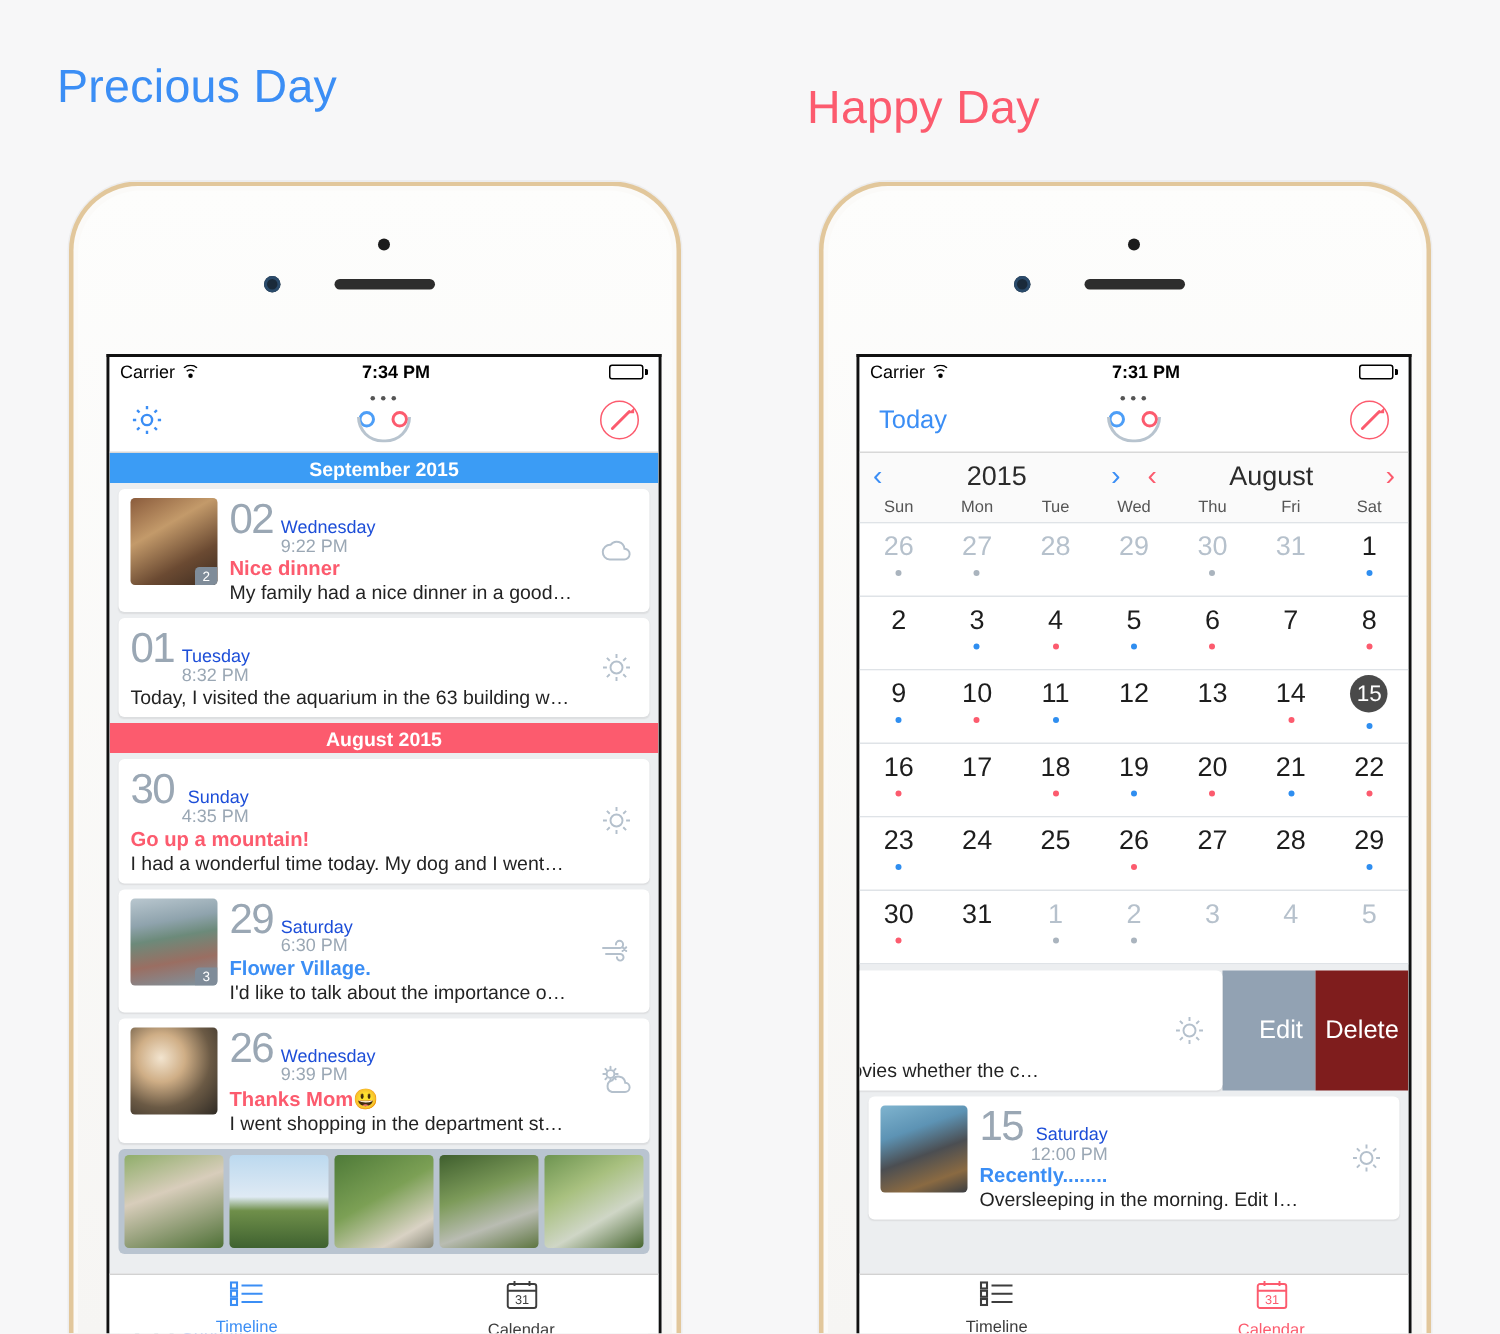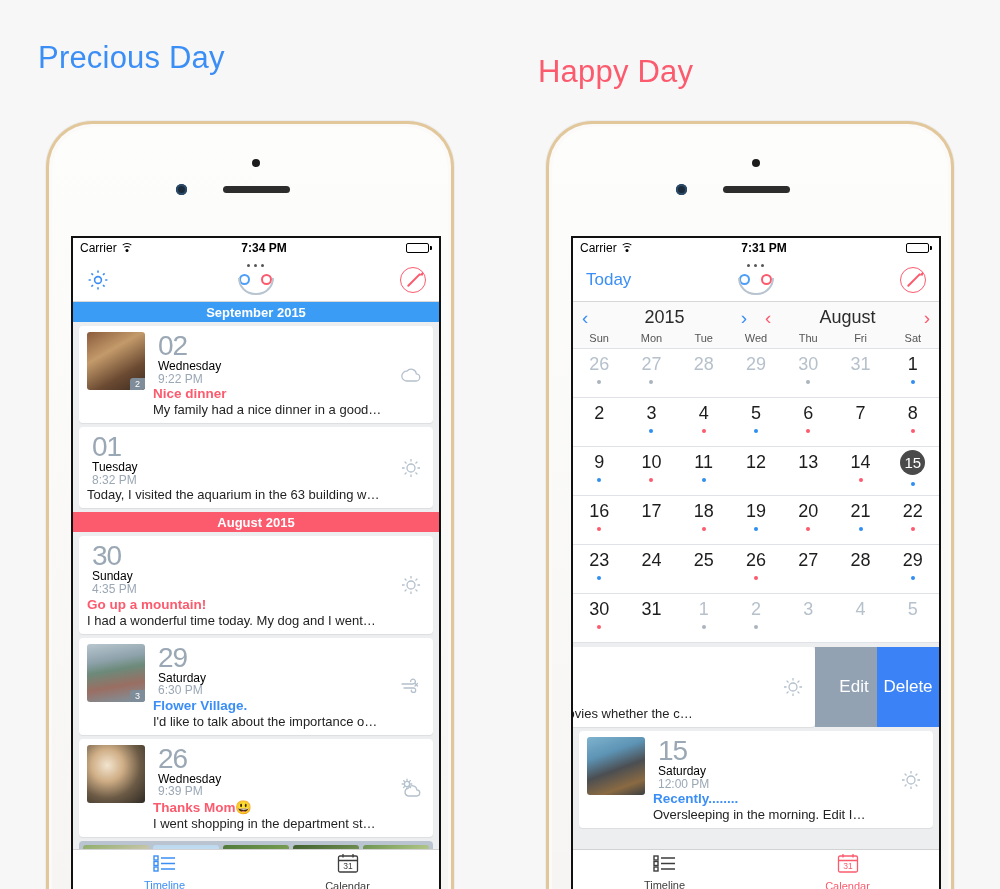--- a/index.html
+++ b/index.html
@@ -123,24 +123,24 @@
   .entry {
     background:#fff; margin:4px 6px; border-radius:4px;
     box-shadow:0 1px 1px rgba(0,0,0,.07);
     display:flex; padding:6px 8px; position:relative; min-height:64px;
   }
   .thumb { width:58px; height:58px; border-radius:3px; flex:none; margin-right:8px;
            position:relative; overflow:hidden; background:#cfd4d8; }
   .thumb .badge { position:absolute; right:0; bottom:0; background:#7f8c99; color:#fff;
                   font-size:9px; padding:1px 5px; border-radius:3px 0 0 0; }
   .ebody { flex:1; min-width:0; }
-  .eline1 { display:flex; align-items:baseline;flex-direction:column; }
+  .eline1 { display:flex; align-items:baseline; }
   .eday { font-size:28px; color:#9aa7b4; line-height:1; font-weight:300; letter-spacing:-1px; }
   .emeta { margin-left:5px; line-height:1.05; }
-  .edow { font-size:12px; color:#000000; display:block; }
+  .edow { font-size:12px; color:#1d4ed8; display:block;text-align:right; }
   .etime { font-size:12px; color:#9aa7b4; display:block; }
   .etitle { font-size:13.5px; font-weight:700; margin-top:1px; }
   .etitle.red  { color:#fc5b6e; }
   .etitle.blue { color:#3b8ef5; }
   .etext { font-size:13px; color:#232323; margin-top:1px;
            white-space:nowrap; overflow:hidden; }
   .weather { width:28px; flex:none; display:flex; align-items:center; justify-content:center;
              align-self:center; color:#b4c0cc; }
 
   
@@ -174,21 +174,21 @@
 
   
   .swipe-row { display:flex; margin:4px 0 4px 0; height:80px; }
   .swipe-entry { background:#fff; flex:1; border-radius:0 4px 4px 0;
                  margin-left:-56px; padding:6px 8px; display:flex; position:relative;
                  box-shadow:0 1px 1px rgba(0,0,0,.07); overflow:hidden; }
   .swipe-entry .ebody { display:flex; flex-direction:column; justify-content:flex-end; }
   .swipe-btn { width:62px; display:flex; align-items:center; justify-content:center;
                color:#fff; font-size:17px; flex:none; }
   .swipe-btn.edit { background:#92a2b3;padding-left:16px; }
-  .swipe-btn.del  { background:#3b82f6; }
+  .swipe-btn.del  { background:#7f1d1d; }
 
   
   .tabbar { position:absolute; left:0; bottom:0; width:100%; height:46px; background:#fff;
             border-top:1px solid #d2d2d2; display:flex; }
   .tab { flex:1; display:flex; flex-direction:column; align-items:center;
          justify-content:center; gap:3px; }
   .tab span.lbl { font-size:11px; }
   .tab.active-blue span.lbl { color:#3b8ef5; }
   .tab.active-red  span.lbl { color:#fc5b6e; }
   .tab.inactive span.lbl { color:#3d3d3d; }

